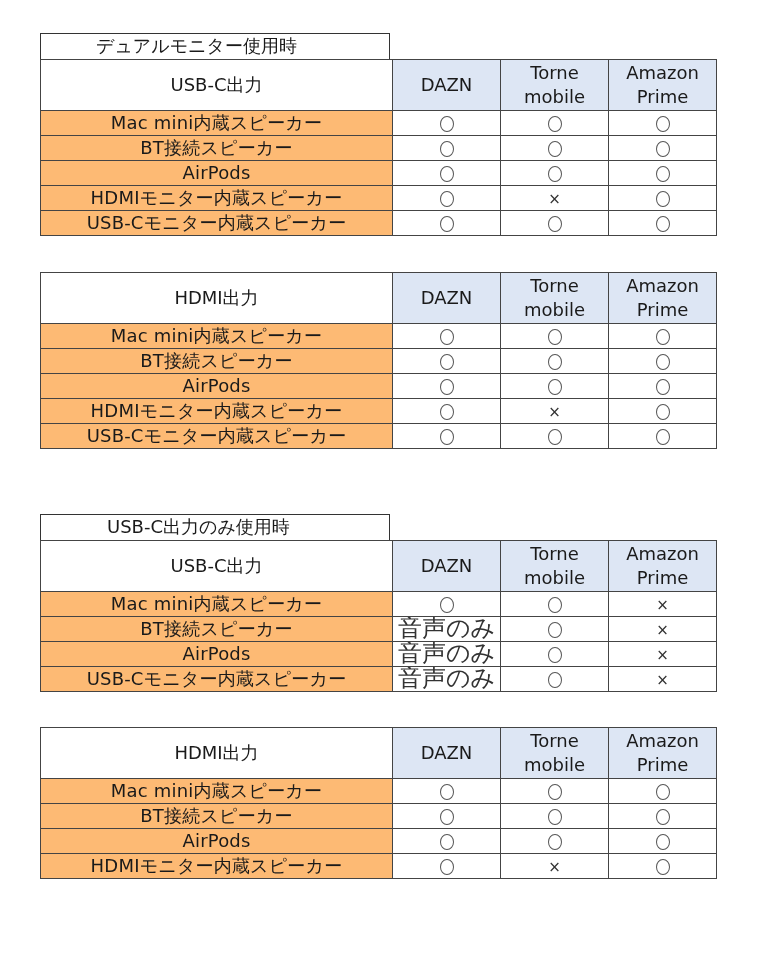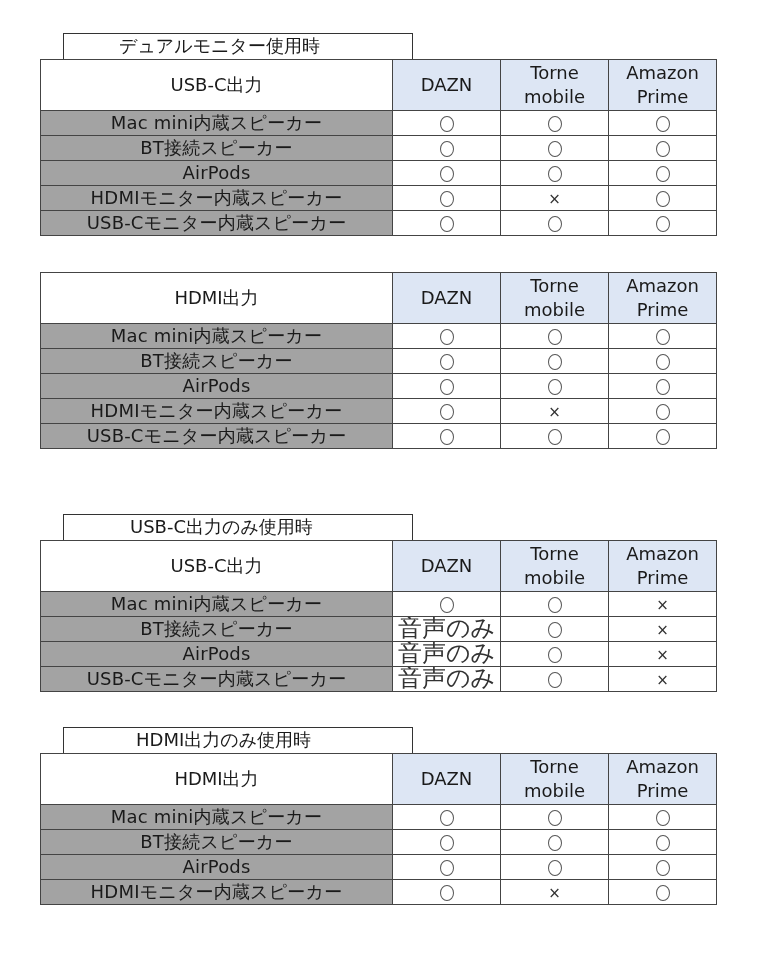--- a/index.html
+++ b/index.html
@@ -1,27 +1,27 @@
 <!DOCTYPE html>
 <html><head>
 <meta charset="utf-8">
 <style>
   html,body{margin:0;padding:0;background:#fff;}
   body{width:762px;height:960px;position:relative;font-family:"DejaVu Sans","Liberation Sans",sans-serif;color:#1a1a1a;overflow:hidden;}
   .block{position:absolute;left:40px;}
-  .title{width:350px;height:26px;border:1.5px solid #333;border-bottom:none;box-sizing:border-box;font-size:18px;line-height:24px;padding-left:55px;background:#fff;margin-left:23px;}
+  .title{width:350px;height:26px;border:1.5px solid #333;border-bottom:none;box-sizing:border-box;font-size:18px;line-height:24px;padding-left:55px;background:#fff;}
   .title.narrow{padding-left:66px;}
   table{border-collapse:collapse;table-layout:fixed;}
   td{border:1.5px solid #444;padding:0;text-align:center;font-size:18px;white-space:nowrap;overflow:hidden;}
   col.c0{width:352px;} col.c1,col.c2,col.c3{width:108px;}
   tr.head td{height:50px;line-height:24px;}
   tr.head td.corner{background:#fff;text-align:center;}
   tr.head td.svc{background:#dde6f4;font-size:18px;}
   tr.row td{height:24px;line-height:22px;}
-  tr.row td.dev{background:#a3a3a3;font-size:18px;letter-spacing:0.2px;}
+  tr.row td.dev{background:#fdba74;font-size:18px;letter-spacing:0.2px;}
   tr.row td.val{background:#fff;color:#333;}
   .circle{display:inline-block;width:14px;height:16px;border:1.3px solid #555;border-radius:50%;vertical-align:middle;box-sizing:border-box;}
   .cross{font-size:15px;color:#333;}
   .text{font-size:24px;}
 </style>
 </head>
 <body>
 
 <div class="block" style="top:33px;">
   <div class="title">デュアルモニター使用時</div>
@@ -184,21 +184,20 @@
           <td class="dev">USB-Cモニター内蔵スピーカー</td>
           <td class="val"><span class="text">音声のみ</span></td>
           <td class="val"><span class="circle"></span></td>
           <td class="val"><span class="cross">×</span></td>
         </tr>
       </tbody>
     </table>
 </div>
 
 <div class="block" style="top:727px;">
-  <div class="title narrow" style="padding-left:72px;">HDMI出力のみ使用時</div>
   <table>
     <colgroup>
         <col class="c0">
         <col class="c1">
         <col class="c2">
         <col class="c3">
       </colgroup>
   <tbody>
         <tr class="head">
           <td class="corner">HDMI出力</td>

